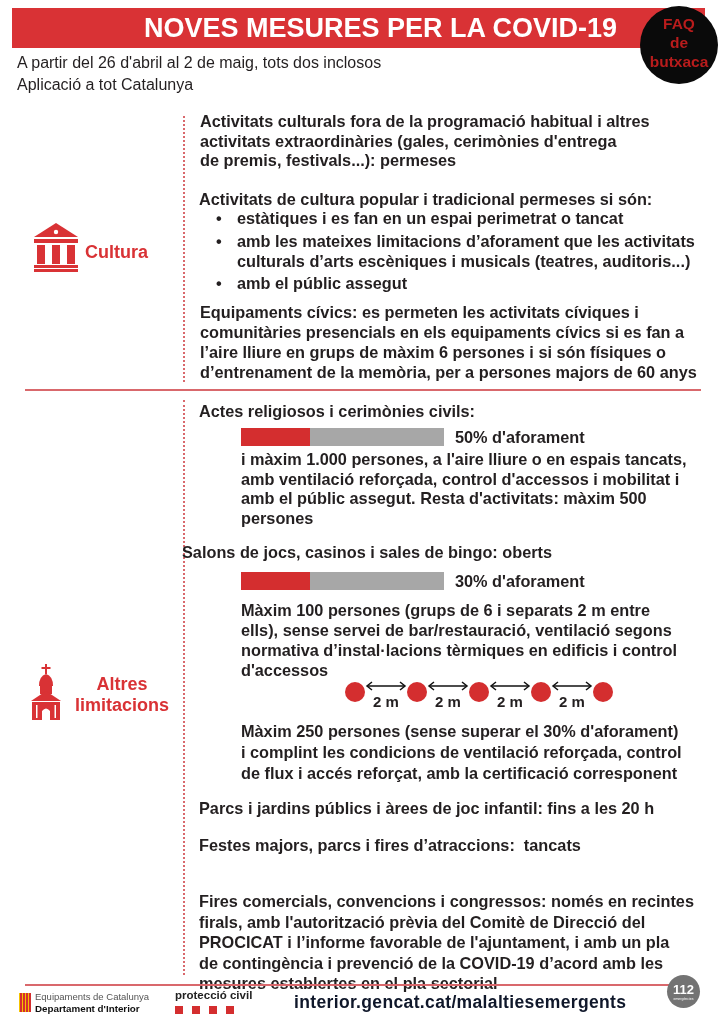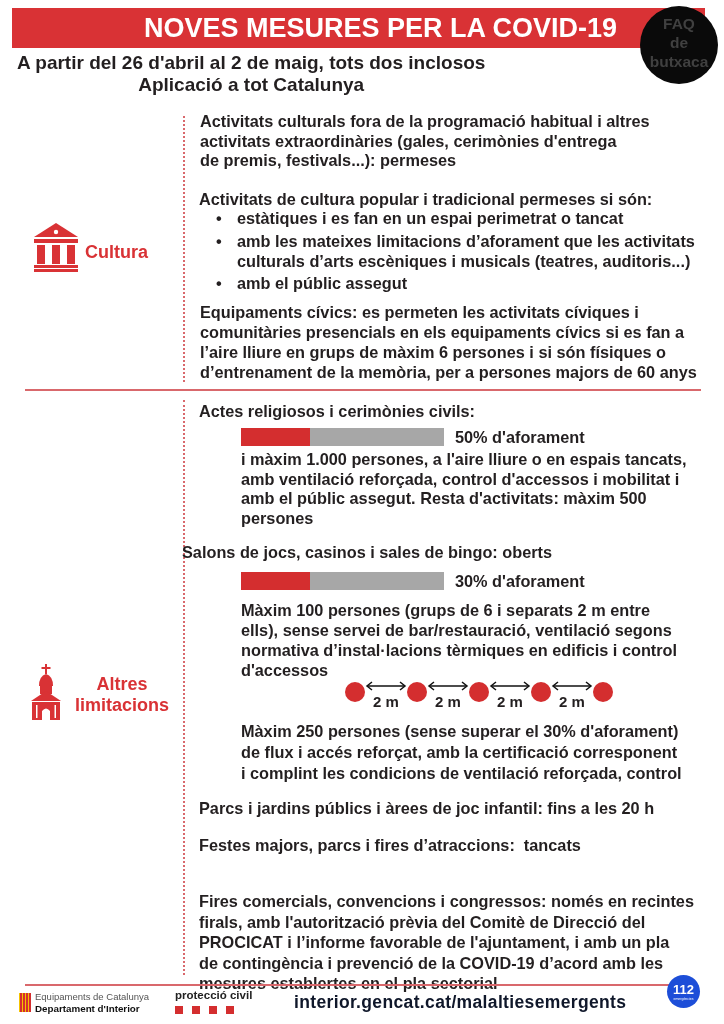--- a/index.html
+++ b/index.html
@@ -5,44 +5,44 @@
   html, body { margin:0; padding:0; background:#ffffff; }
   #page { position:relative; width:724px; height:1024px; background:#ffffff; overflow:hidden;
           font-family:"Liberation Sans", sans-serif; color:#231f20; }
   .abs { position:absolute; }
 
   
   .title-bar { left:12px; top:8px; width:693px; height:40px; background:#d93235; }
   .title-text { left:0; top:8px; width:617px; height:40px; line-height:40px; text-align:right;
                 color:#ffffff; font-size:27px; font-weight:bold; white-space:nowrap; }
   .badge { left:640px; top:6px; width:78px; height:78px; border-radius:50%; background:#0a0a0a; }
-  .badge-lines { left:640px; top:14px; width:78px; text-align:center; color:#404040;
+  .badge-lines { left:640px; top:14px; width:78px; text-align:center; color:#b91c1c;
                  font-size:15.5px; font-weight:bold; line-height:19px; }
-  .subtitle { left:17px; top:52px; font-size:19px; font-weight:bold; line-height:22px; white-space:nowrap;text-align:center; }
+  .subtitle { left:17px; top:52px; font-size:16px; font-weight:normal; line-height:22px; white-space:nowrap; }
 
   
   .txt { font-size:16.3px; font-weight:bold; white-space:nowrap; }
   .txt div { white-space:nowrap; }
   .dots-v { width:0; border-left:2px dotted #d9686c; }
   .divider { background:#d9686c; height:2px; }
   .sec-label { color:#d93235; font-size:18px; font-weight:bold; line-height:21px; white-space:nowrap;text-align:right; }
   .bullet { font-size:16.3px; font-weight:bold; line-height:20px; }
 
   
   .bar { width:203px; height:18px; background:#a7a7a7; }
   .bar-fill { position:absolute; left:0; top:0; height:100%; background:#d42e2f; }
   .bar-label { font-size:16.3px; font-weight:bold; line-height:20px; white-space:nowrap; }
 
   
   .person { width:20px; height:20px; border-radius:50%; background:#d42e2f; }
   .gap-label { width:50px; text-align:center; font-size:15px; font-weight:bold; line-height:16px; }
 
   
   .foot-line { left:25px; top:984px; width:645px; height:2px; background:#d9686c; }
-  .e112 { left:667px; top:975px; width:33px; height:33px; border-radius:50%; background:#1d4ed8;
+  .e112 { left:667px; top:975px; width:33px; height:33px; border-radius:50%; background:#737373;
           color:#ffffff; text-align:center; }
   .e112 .num { display:block; font-size:13px; font-weight:bold; line-height:15px; margin-top:7px; }
   .e112 .sub { display:block; font-size:3.5px; line-height:4px; }
   .flag { left:19px; top:993px; width:12px; height:19px;
           background:repeating-linear-gradient(90deg,#f4c300 0 1.5px,#d42e2f 1.5px 3px); }
   .gencat1 { left:35px; top:991px; font-size:9.5px; color:#555555; line-height:11px; white-space:nowrap; }
   .gencat2 { left:35px; top:1003px; font-size:9.8px; font-weight:bold; color:#111111; line-height:11px; white-space:nowrap; }
   .pc-text { left:175px; top:989px; font-size:11.5px; font-weight:bold; color:#222222; line-height:13px; white-space:nowrap; }
   .pc-sq { top:1006px; width:8px; height:8px; background:#d42e2f; }
   .url { left:294px; top:991px; font-size:17.5px; font-weight:bold; color:#0f172a; line-height:22px;
@@ -178,22 +178,22 @@
       <polyline points="35,1 40,5 35,9" fill="none" stroke="#111" stroke-width="1.5"></polyline>
     </svg>
     <div class="abs gap-label" style="left:361px;top:694px;">2 m</div>
     <div class="abs gap-label" style="left:423px;top:694px;">2 m</div>
     <div class="abs gap-label" style="left:485px;top:694px;">2 m</div>
     <div class="abs gap-label" style="left:547px;top:694px;">2 m</div>
   </div>
 
   <div class="abs txt" style="left:241px;top:721px;line-height:21px;">
     <div>Màxim 250 persones (sense superar el 30% d'aforament)</div>
+    <div>i complint les condicions de ventilació reforçada, control</div>
     <div>de flux i accés reforçat, amb la certificació corresponent</div>
-    <div>i complint les condicions de ventilació reforçada, control</div>
   </div>
 
   <div class="abs txt" style="left:199px;top:798px;line-height:20px;">Parcs i jardins públics i àrees de joc infantil: fins a les 20 h</div>
   <div class="abs txt" style="left:199px;top:835px;line-height:20px;white-space:pre;">Festes majors, parcs i fires d’atraccions:  tancats</div>
 
   <div class="abs txt" style="left:199px;top:891px;line-height:20.5px;">
     <div>Fires comercials, convencions i congressos: només en recintes</div>
     <div>firals, amb l'autorització prèvia del Comitè de Direcció del</div>
     <div>PROCICAT i l’informe favorable de l'ajuntament, i amb un pla</div>
     <div>de contingència i prevenció de la COVID-19 d’acord amb les</div>

